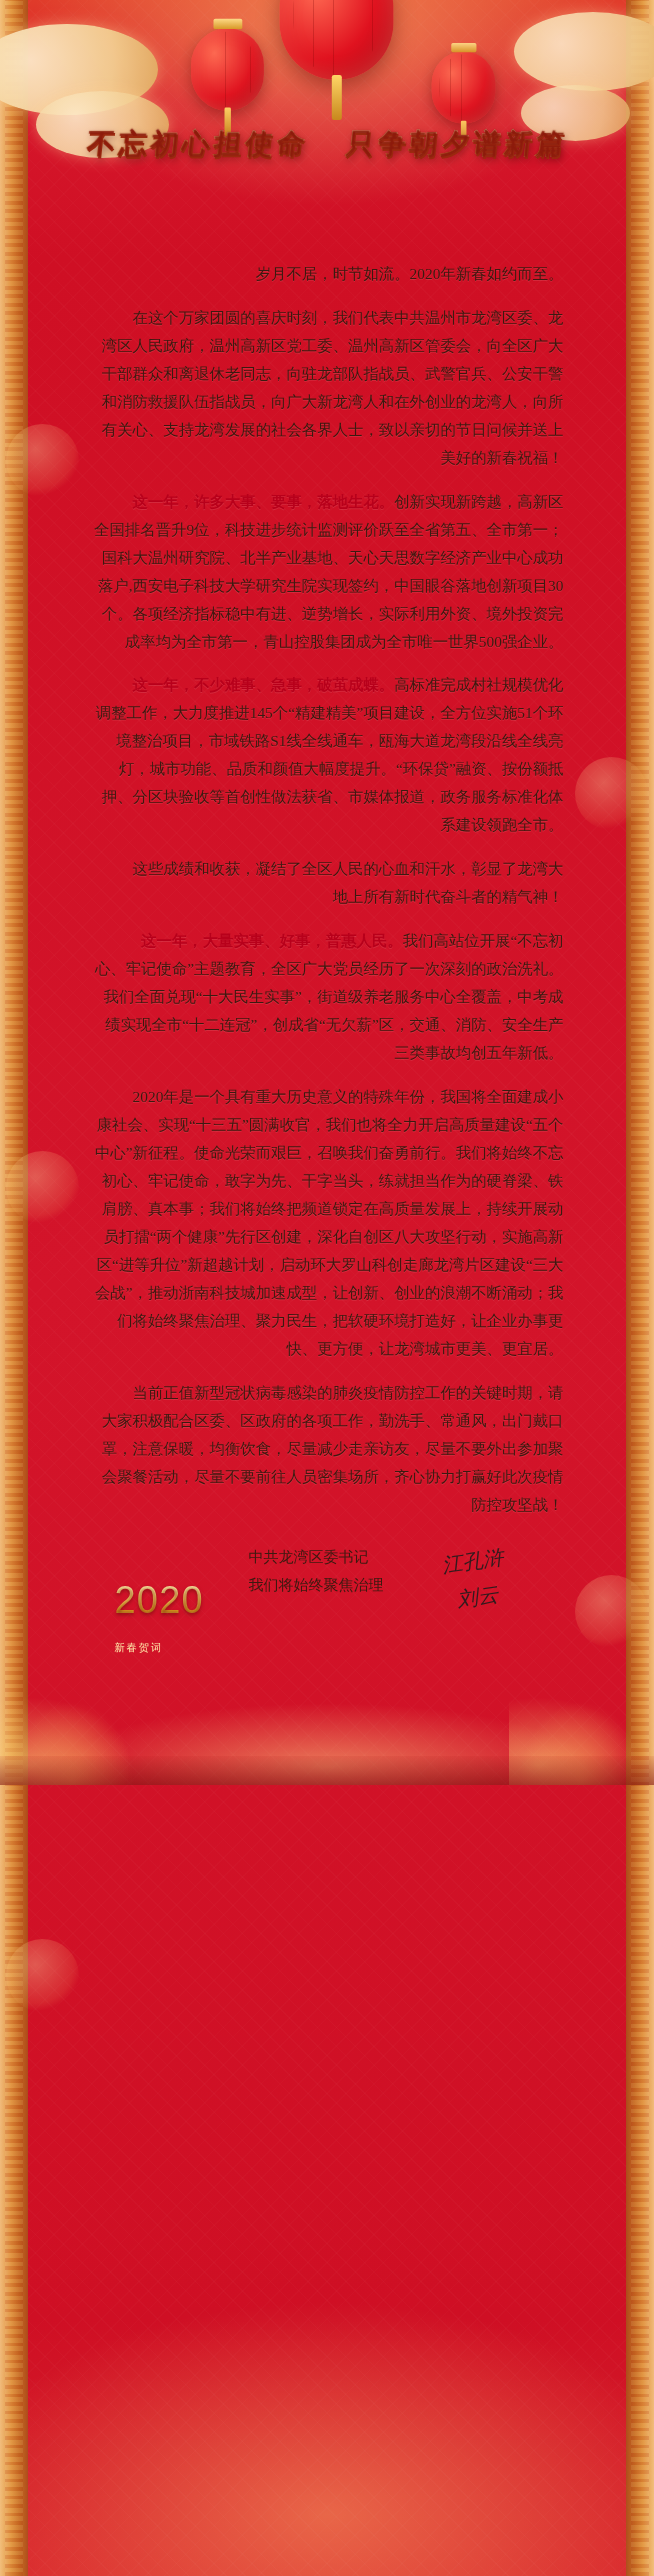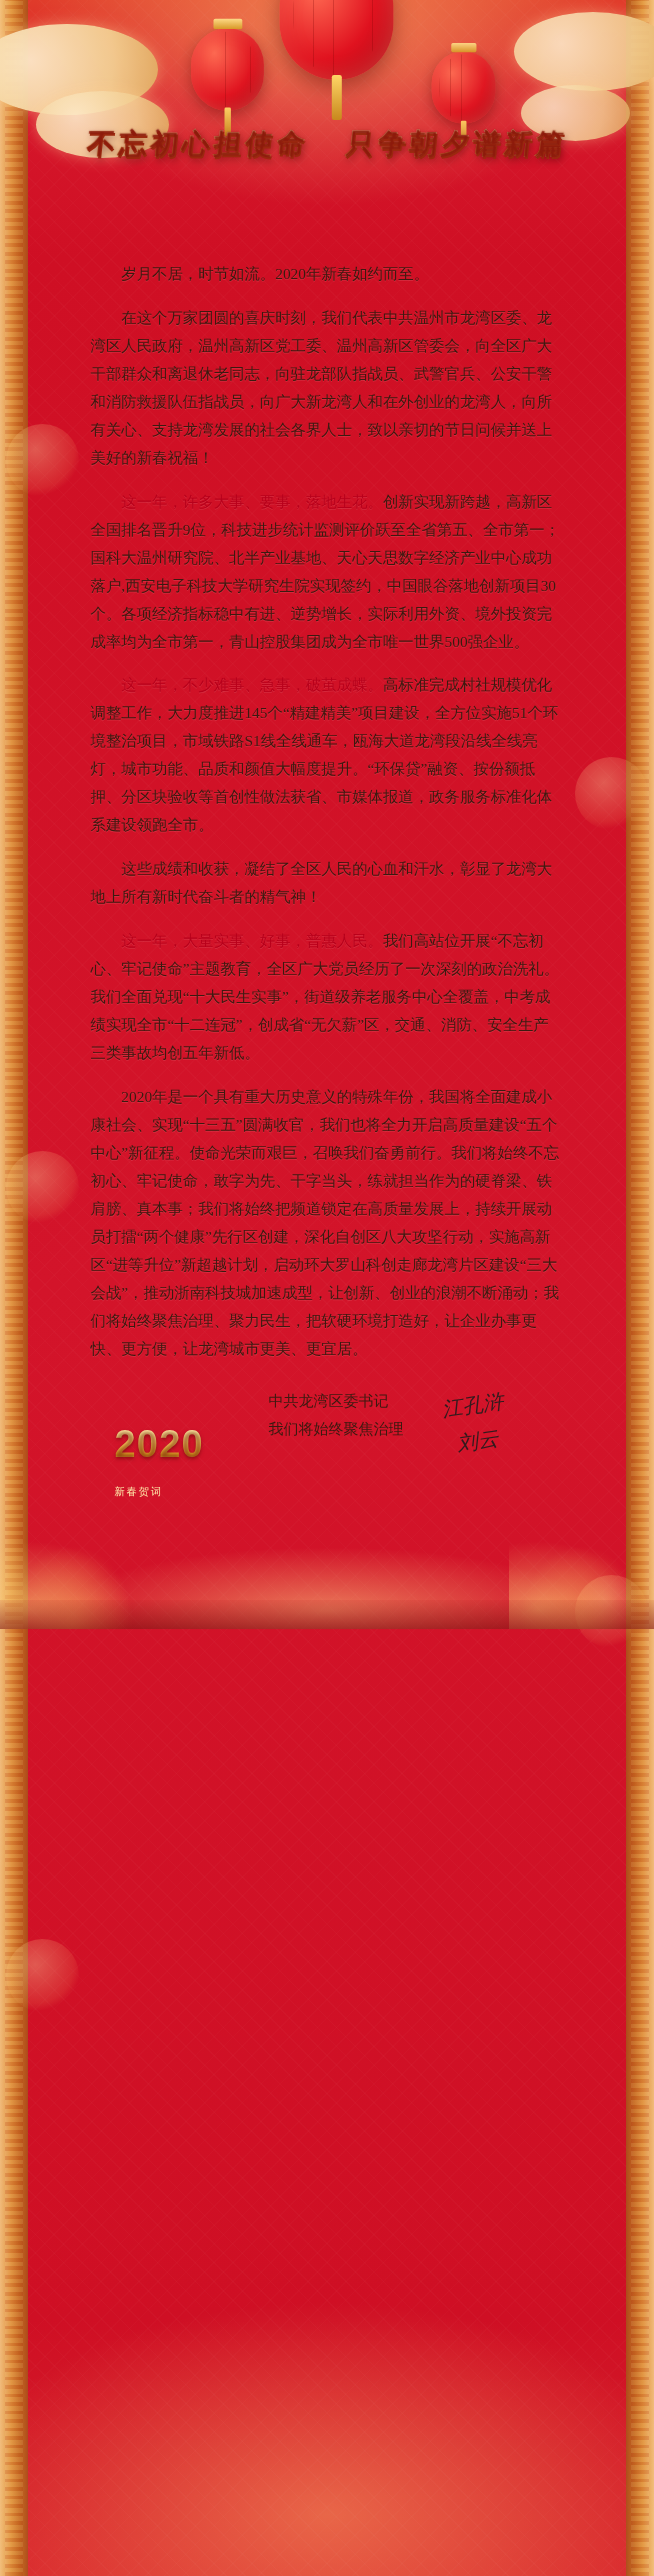--- a/index.html
+++ b/index.html
@@ -117,36 +117,36 @@
     padding:6px 0 24px 0;
   }
   p.para{
     color:#3b1a10;
     font-size:15.4px;
     line-height:28px;
     text-indent:2em;
     margin:0 0 15.8px 0;
     font-family:"Liberation Serif","DejaVu Serif",serif;
     text-shadow:0 0.6px 0 rgba(255,255,255,.10);
+    text-align:right;
   }
   p.para .hl{
     color:#b8001b;
-    font-weight:normal;
+    font-weight:bold;
   }
   .sign-block{
     position:relative;
     margin:24px 0 0 0;
     padding-left:158px;
     min-height:103px;
   }
   .sign-lines{
     color:#3b1a10;
     font-size:15px;
     line-height:28px;
-    margin-left:20px;
   }
   .sign-name{
     position:absolute;
     right:36px;top:0px;
     width:103px;height:91px;
     color:#1c1c1c;
     font-size:20.6px;
     font-family:"Liberation Serif","DejaVu Serif",serif;
     transform:rotate(-8deg);
     opacity:.88;
@@ -154,21 +154,21 @@
     text-align:center;
     font-style:italic;
   }
   
   .emblem{
     position:absolute;
     left:24px;bottom:-6px;
     width:121px;height:73px;
   }
   .emblem .num{
-    font-size:38px;font-weight:bold;letter-spacing:1.2px;
+    font-size:38px;font-weight:normal;letter-spacing:1.2px;
     background:linear-gradient(180deg,#fff6c9,#ffd462 45%,#d8931d 75%,#ffe9a6);
     -webkit-background-clip:text;background-clip:text;color:transparent;
     text-shadow:0 1.8px 3.6px rgba(90,10,0,.5);
     font-family:"Liberation Sans",sans-serif;
   }
   .emblem .sub{
     margin-top:19px;
     font-size:10.3px;color:#ffe6a8;letter-spacing:1.8px;
   }
   
@@ -240,20 +240,21 @@
     <p class="para"><span class="hl">这一年，许多大事、要事，落地生花。</span><span>创新实现新跨越，高新区全国排名晋升9位，科技进步统计监测评价跃至全省第五、全市第一；国科大温州研究院、北半产业基地、天心天思数字经济产业中心成功落户,西安电子科技大学研究生院实现签约，中国眼谷落地创新项目30个。各项经济指标稳中有进、逆势增长，实际利用外资、境外投资完成率均为全市第一，青山控股集团成为全市唯一世界500强企业。</span></p>
 
     <p class="para"><span class="hl">这一年，不少难事、急事，破茧成蝶。</span><span>高标准完成村社规模优化调整工作，大力度推进145个“精建精美”项目建设，全方位实施51个环境整治项目，市域铁路S1线全线通车，瓯海大道龙湾段沿线全线亮灯，城市功能、品质和颜值大幅度提升。“环保贷”融资、按份额抵押、分区块验收等首创性做法获省、市媒体报道，政务服务标准化体系建设领跑全市。</span></p>
 
     <p class="para"><span>这些成绩和收获，凝结了全区人民的心血和汗水，彰显了龙湾大地上所有新时代奋斗者的精气神！</span></p>
 
     <p class="para"><span class="hl">这一年，大量实事、好事，普惠人民。</span><span>我们高站位开展“不忘初心、牢记使命”主题教育，全区广大党员经历了一次深刻的政治洗礼。我们全面兑现“十大民生实事”，街道级养老服务中心全覆盖，中考成绩实现全市“十二连冠”，创成省“无欠薪”区，交通、消防、安全生产三类事故均创五年新低。</span></p>
 
     <p class="para"><span>2020年是一个具有重大历史意义的特殊年份，我国将全面建成小康社会、实现“十三五”圆满收官，我们也将全力开启高质量建设“五个中心”新征程。使命光荣而艰巨，召唤我们奋勇前行。我们将始终不忘初心、牢记使命，敢字为先、干字当头，练就担当作为的硬脊梁、铁肩膀、真本事；我们将始终把频道锁定在高质量发展上，持续开展动员打擂“两个健康”先行区创建，深化自创区八大攻坚行动，实施高新区“进等升位”新超越计划，启动环大罗山科创走廊龙湾片区建设“三大会战”，推动浙南科技城加速成型，让创新、创业的浪潮不断涌动；我们将始终聚焦治理、聚力民生，把软硬环境打造好，让企业办事更快、更方便，让龙湾城市更美、更宜居。</span></p>
 
+    <p class="para"><span>当前正值新型冠状病毒感染的肺炎疫情防控工作的关键时期，请大家积极配合区委、区政府的各项工作，勤洗手、常通风，出门戴口罩，注意保暖，均衡饮食，尽量减少走亲访友，尽量不要外出参加聚会聚餐活动，尽量不要前往人员密集场所，齐心协力打赢好此次疫情防控攻坚战！</span></p>
 
 
 
     <div class="sign-block">
       <div class="emblem">
         <div class="num">2020</div>
         <div class="sub">新春贺词</div>
       </div>
       <div class="sign-lines">
         <div>中共龙湾区委书记</div>

